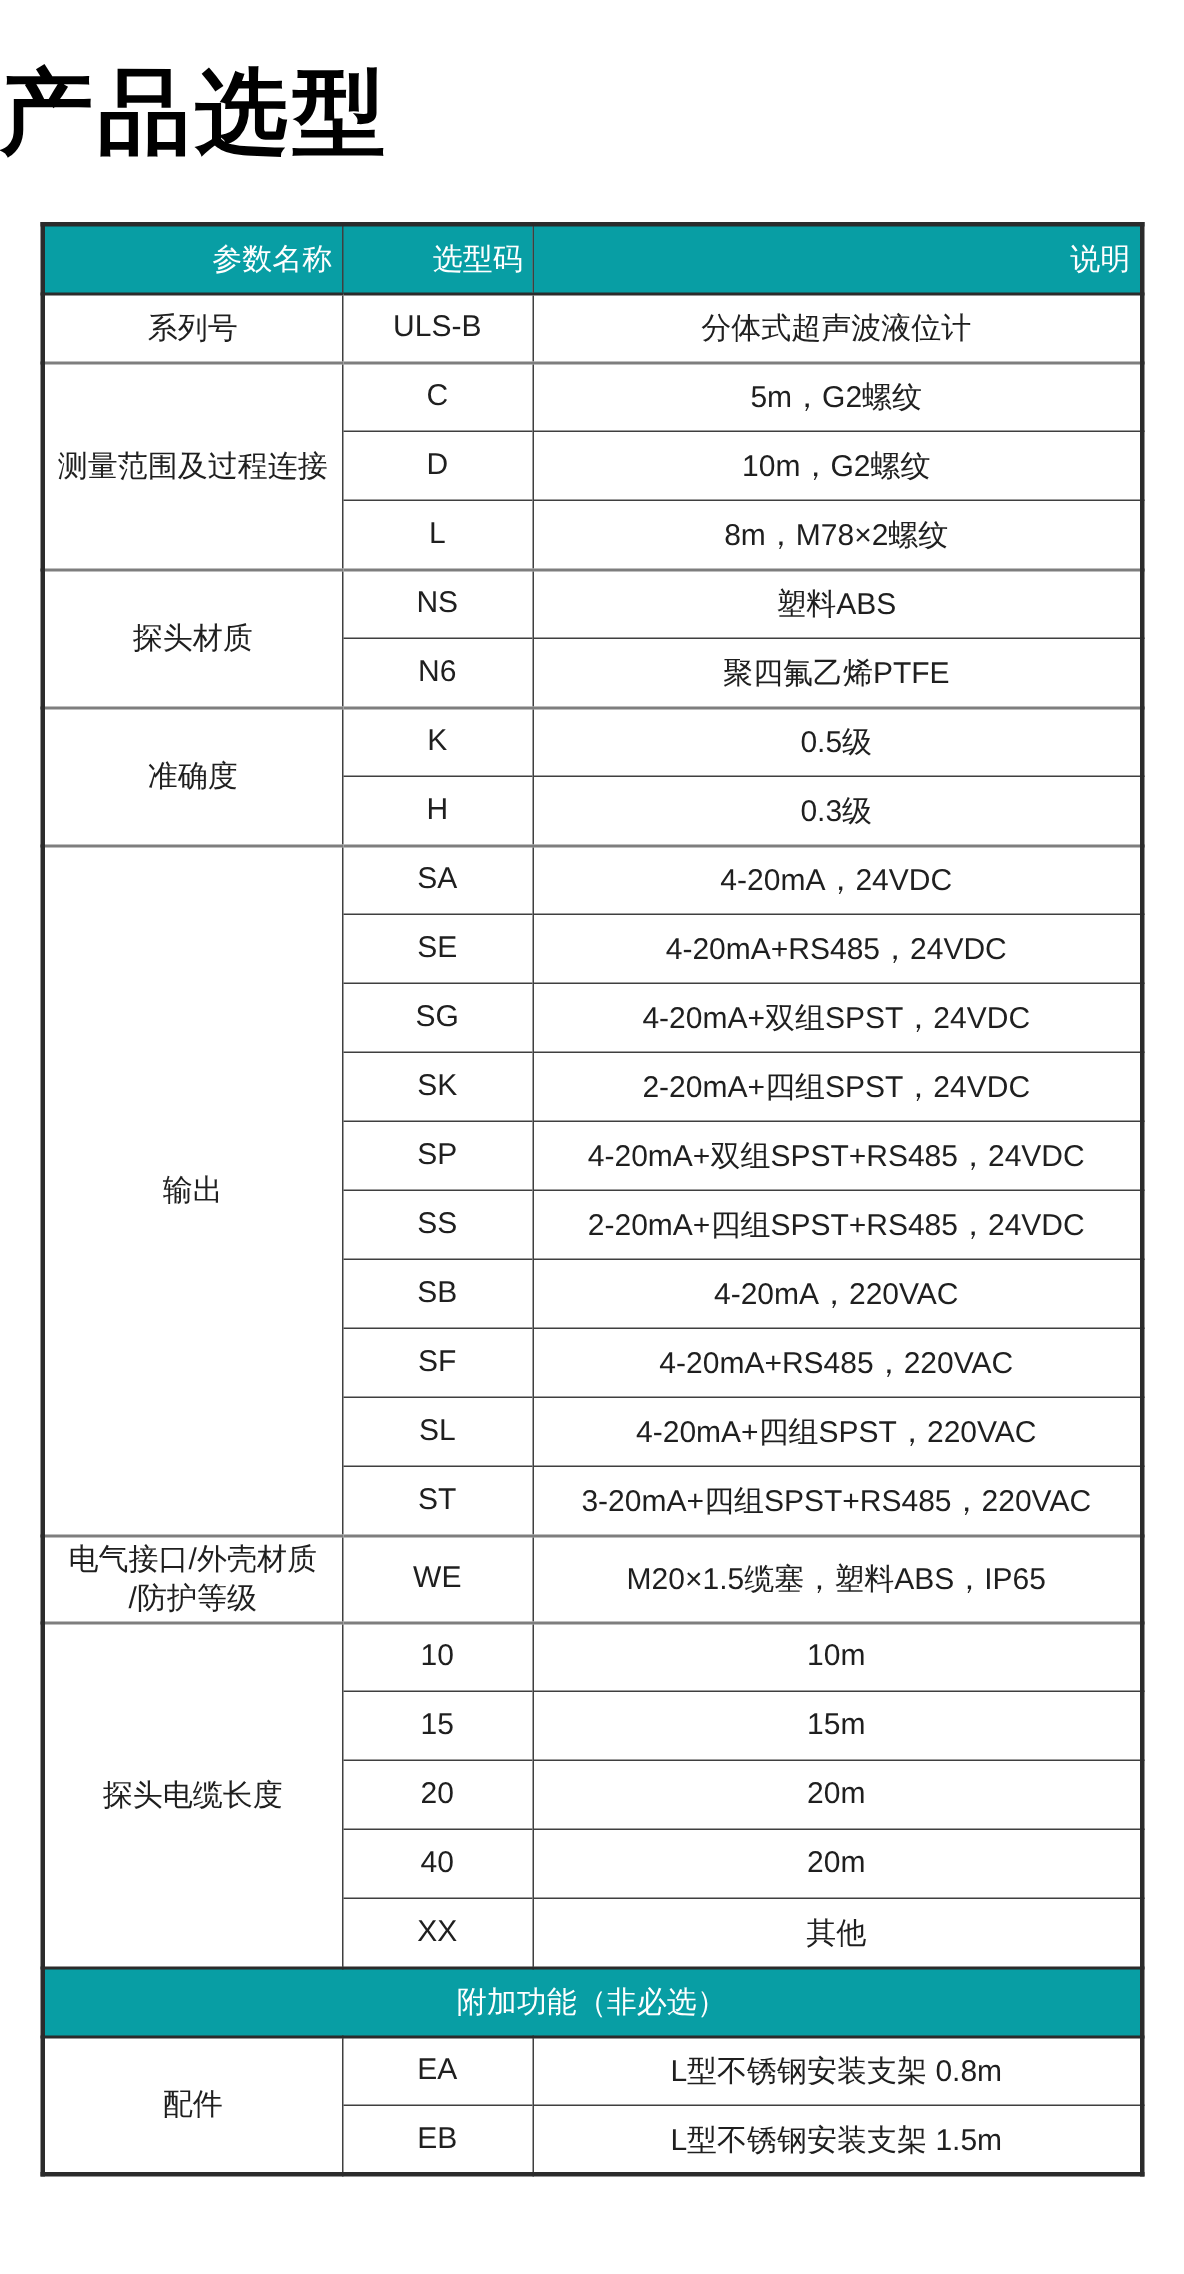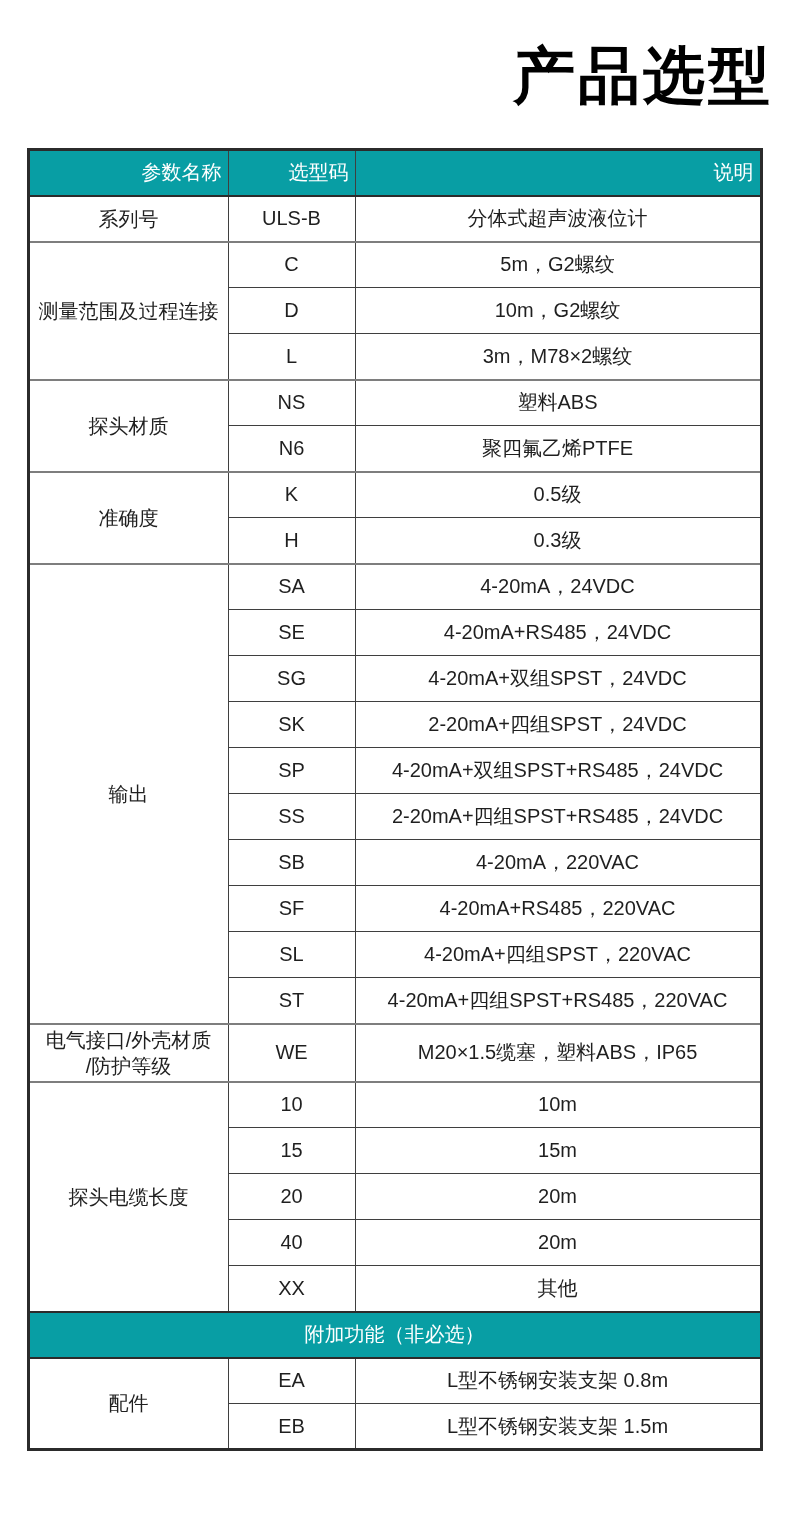--- a/index.html
+++ b/index.html
@@ -14,24 +14,24 @@
   *{box-sizing:border-box;}
   html,body{margin:0;padding:0;}
   body{
     width:789px;
     min-height:1516px;
     background:#ffffff;
     font-family:"Liberation Sans","DejaVu Sans",sans-serif;
     color:var(--text);
   }
   .page-title{
-    margin:38px 16px 0 0;
+    margin:38px 0 0 0;
     height:76px;
     line-height:76px;
-    text-align:right;
+    text-align:left;
     font-size:62px;
     font-weight:900;
     letter-spacing:3px;
     color:var(--title-color);
   }
   table.selection-table{
     table-layout:fixed;
     width:733px;
     margin:34px auto 0 auto;
     border-collapse:collapse;
@@ -97,21 +97,21 @@
         <td class="param-cell" rowspan="3">测量范围及过程连接</td>
         <td class="code-cell">C</td>
         <td class="desc-cell">5m，G2螺纹</td>
       </tr>
       <tr>
         <td class="code-cell">D</td>
         <td class="desc-cell">10m，G2螺纹</td>
       </tr>
       <tr>
         <td class="code-cell">L</td>
-        <td class="desc-cell">3m，M78×2螺纹</td>
+        <td class="desc-cell">8m，M78×2螺纹</td>
       </tr>
       <tr class="group-start">
         <td class="param-cell" rowspan="2">探头材质</td>
         <td class="code-cell">NS</td>
         <td class="desc-cell">塑料ABS</td>
       </tr>
       <tr>
         <td class="code-cell">N6</td>
         <td class="desc-cell">聚四氟乙烯PTFE</td>
       </tr>
@@ -156,21 +156,21 @@
       <tr>
         <td class="code-cell">SF</td>
         <td class="desc-cell">4-20mA+RS485，220VAC</td>
       </tr>
       <tr>
         <td class="code-cell">SL</td>
         <td class="desc-cell">4-20mA+四组SPST，220VAC</td>
       </tr>
       <tr>
         <td class="code-cell">ST</td>
-        <td class="desc-cell">4-20mA+四组SPST+RS485，220VAC</td>
+        <td class="desc-cell">3-20mA+四组SPST+RS485，220VAC</td>
       </tr>
       <tr class="group-start">
         <td class="param-cell" rowspan="1">电气接口/外壳材质
 /防护等级</td>
         <td class="code-cell">WE</td>
         <td class="desc-cell">M20×1.5缆塞，塑料ABS，IP65</td>
       </tr>
       <tr class="group-start">
         <td class="param-cell" rowspan="5">探头电缆长度</td>
         <td class="code-cell">10</td>

